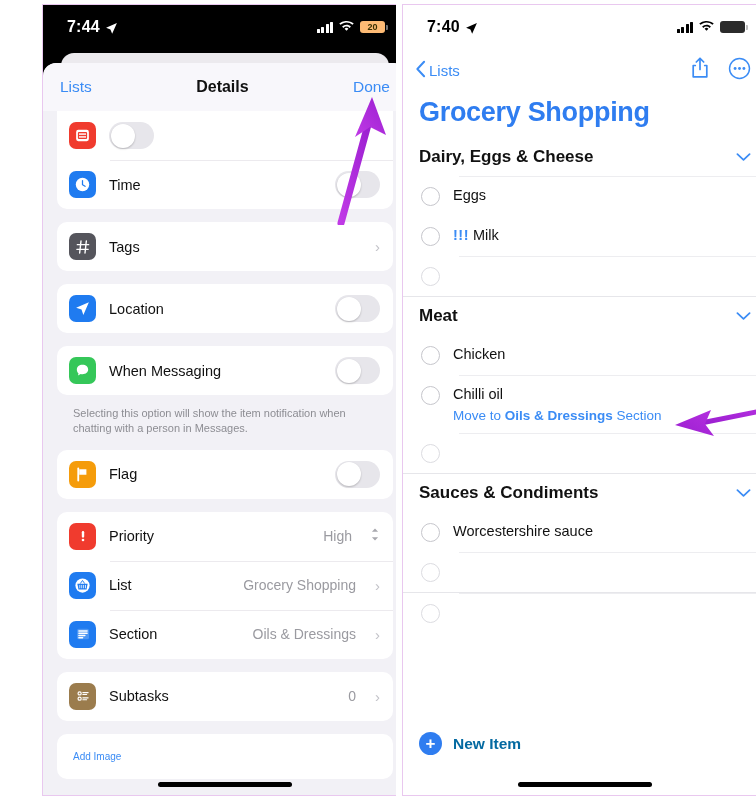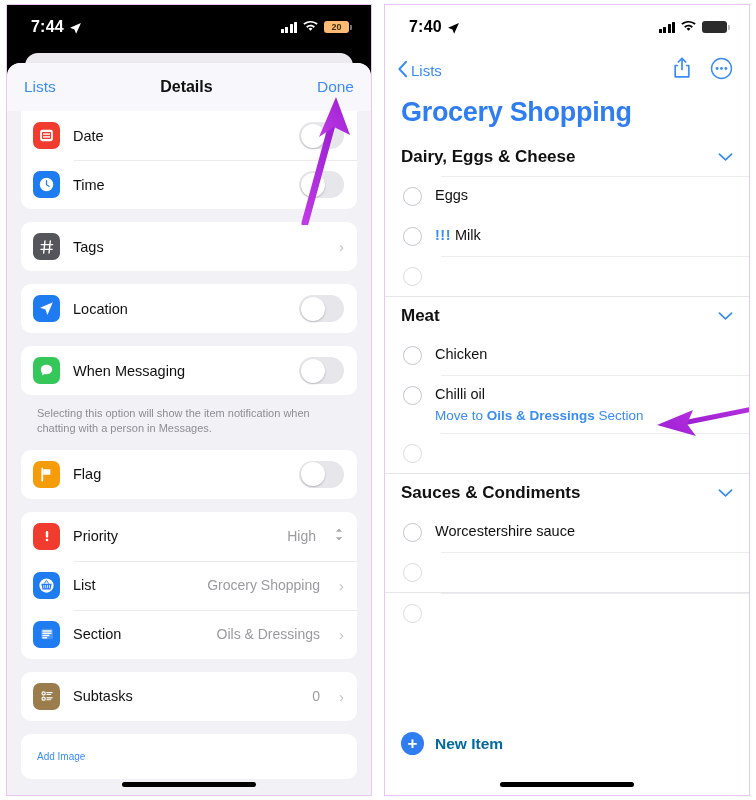--- a/index.html
+++ b/index.html
@@ -2,21 +2,21 @@
 <html><head>
 <meta charset="utf-8">
 <style>
   * { box-sizing: border-box; margin: 0; padding: 0; }
   html, body {
     width: 756px; height: 800px;
     background: #ffffff;
     font-family: "Liberation Sans", sans-serif;
     overflow: hidden;
   }
-  .stage { position: relative; width: 756px; height: 800px; display: flex; background:#fff; }
+  .stage { position: relative; width: 756px; height: 800px; display: flex; background:#fff;padding-left:36px; }
 
   
   .phone {
     position: relative;
     width: 378px; height: 800px;
     overflow: hidden;
   }
   .phone-inner {
     position: absolute;
     left: 6px; top: 4px;
@@ -245,21 +245,20 @@
             <div class="group first">
               <div class="row">
                 <span class="ic" style="background:#f03b2e">
                   <svg width="17" height="17" viewBox="0 0 24 24">
                       <rect x="3" y="4" width="18" height="16" rx="3" fill="#fff"></rect>
                       <rect x="5.5" y="7" width="13" height="10" rx="1.5" fill="#f03b2e"></rect>
                       <rect x="7" y="9" width="10" height="2" fill="#fff"></rect>
                       <rect x="7" y="13" width="10" height="2" fill="#fff"></rect>
                     </svg>
                 </span>
-                <span class="label">Date</span>
                 <span class="toggle">
                     <span class="knob"></span>
                   </span>
               </div>
               <div class="row">
                 <span class="ic" style="background:#1f7bf0">
                   <svg width="19" height="19" viewBox="0 0 24 24">
                       <circle cx="12" cy="12" r="8.5" fill="#fff"></circle>
                       <path d="M12 7v5.3l3.2 2" stroke="#1f7bf0" stroke-width="1.6" fill="none" stroke-linecap="round"></path>
                     </svg>

